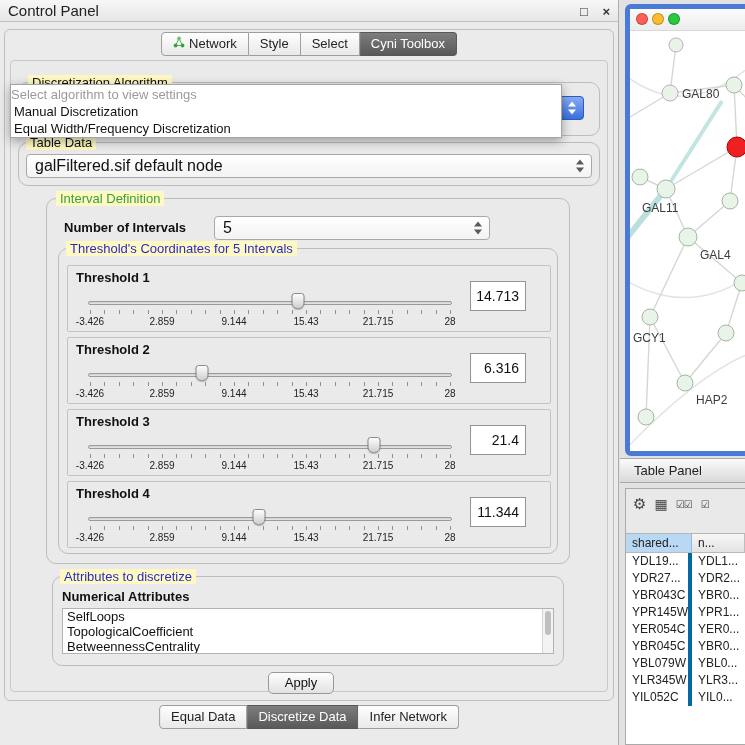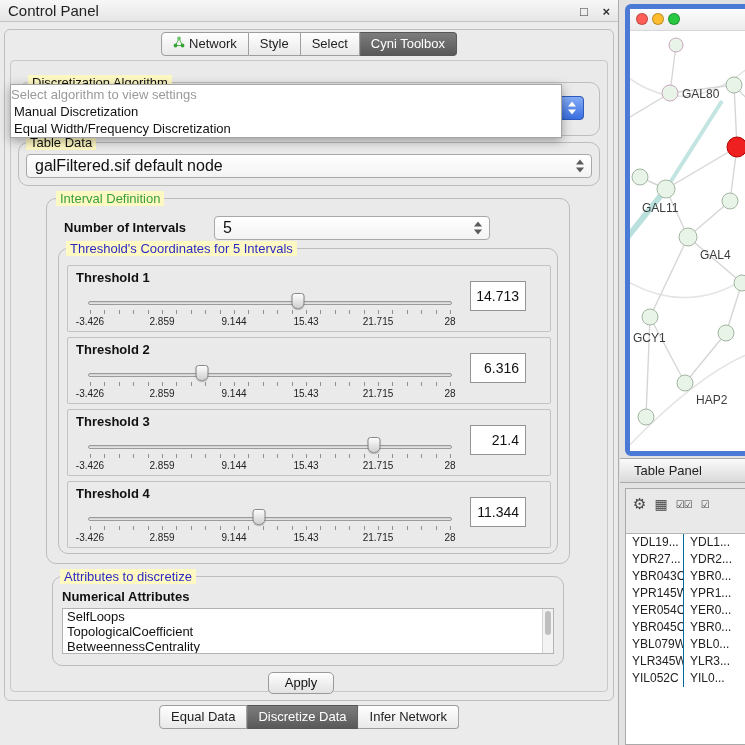--- a/index.html
+++ b/index.html
@@ -115,21 +115,21 @@
   .tw-icon{font-family:"DejaVu Sans",sans-serif;color:#444;cursor:default;white-space:nowrap;letter-spacing:-1px}
   .tw-grid{position:absolute;left:0;top:44px;right:0;bottom:0;background:#fff;border-top:1px solid #b5b5b5}
   .thead{display:flex;height:19px}
   .hcell{font-size:12px;line-height:18px;padding-left:6px;color:#222;border-right:1px solid #bdbdbd;border-bottom:1px solid #b9b9b9;
          background:linear-gradient(#f7f7f7,#e3e3e3);white-space:nowrap;overflow:hidden}
   .hcell:first-child{width:66px;flex:none}
   .hcell:last-child{flex:1}
   .hcell.selcol{background:#b9d8f3;border-right:1px solid #9cb9d6}
   .trow{display:flex;height:17px;background:#fff}
   .tcell{font-size:12px;line-height:17px;padding-left:6px;color:#222;white-space:nowrap;overflow:hidden}
-  .c1{width:58px;flex:none;border-right:1px solid #0369a1}
+  .c1{width:66px;flex:none;border-right:4px solid #0369a1}
   .c2{flex:1}
 </style>
 </head>
 <body>
 
 <div class="cp">
   <div class="cp-titlebar">
     <span class="cp-title">Control Panel</span>
     <span class="winbtns">
       <span class="wb">□</span>
@@ -446,20 +446,24 @@
 </div>
 
 <div class="table-window">
   <div class="tw-toolbar">
       <span class="tw-icon" style="font-size: 15px;">⚙</span>
       <span class="tw-icon" style="font-size: 14px;">▦</span>
       <span class="tw-icon" style="font-size: 10px;">☑☑</span>
       <span class="tw-icon" style="font-size: 10px;">☑</span>
     </div>
   <div class="tw-grid">
+    <div class="thead">
+        <div class="hcell selcol">shared...</div>
+        <div class="hcell">n...</div>
+      </div>
     <div class="tbody">
         <div class="trow">
           <div class="tcell c1">YDL19...</div>
           <div class="tcell c2">YDL1...</div>
         </div>
         <div class="trow">
           <div class="tcell c1">YDR27...</div>
           <div class="tcell c2">YDR2...</div>
         </div>
         <div class="trow">

